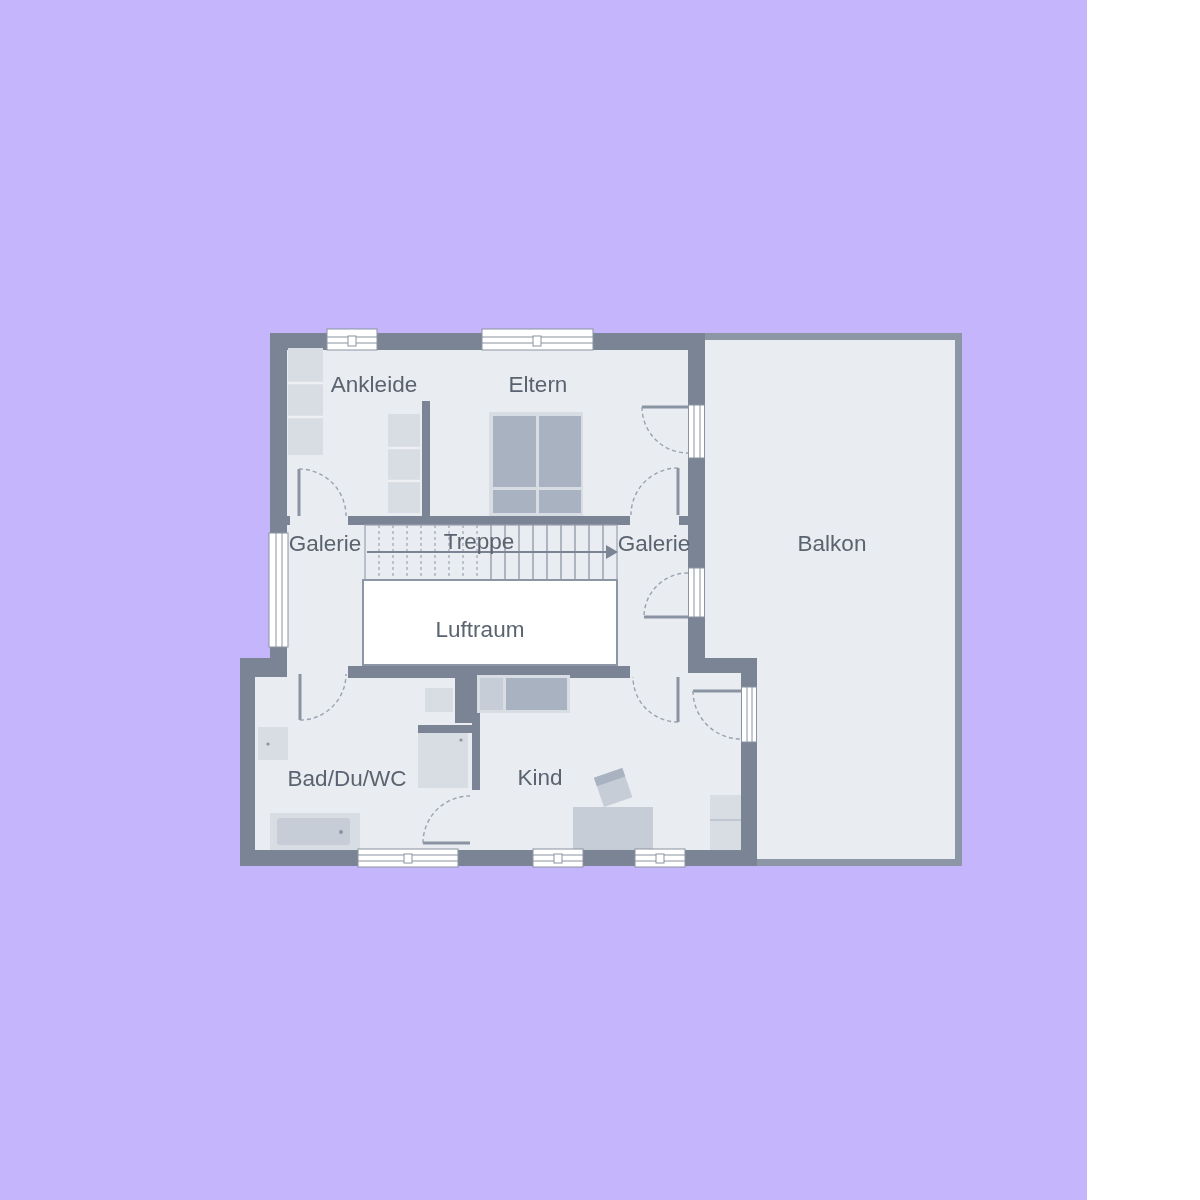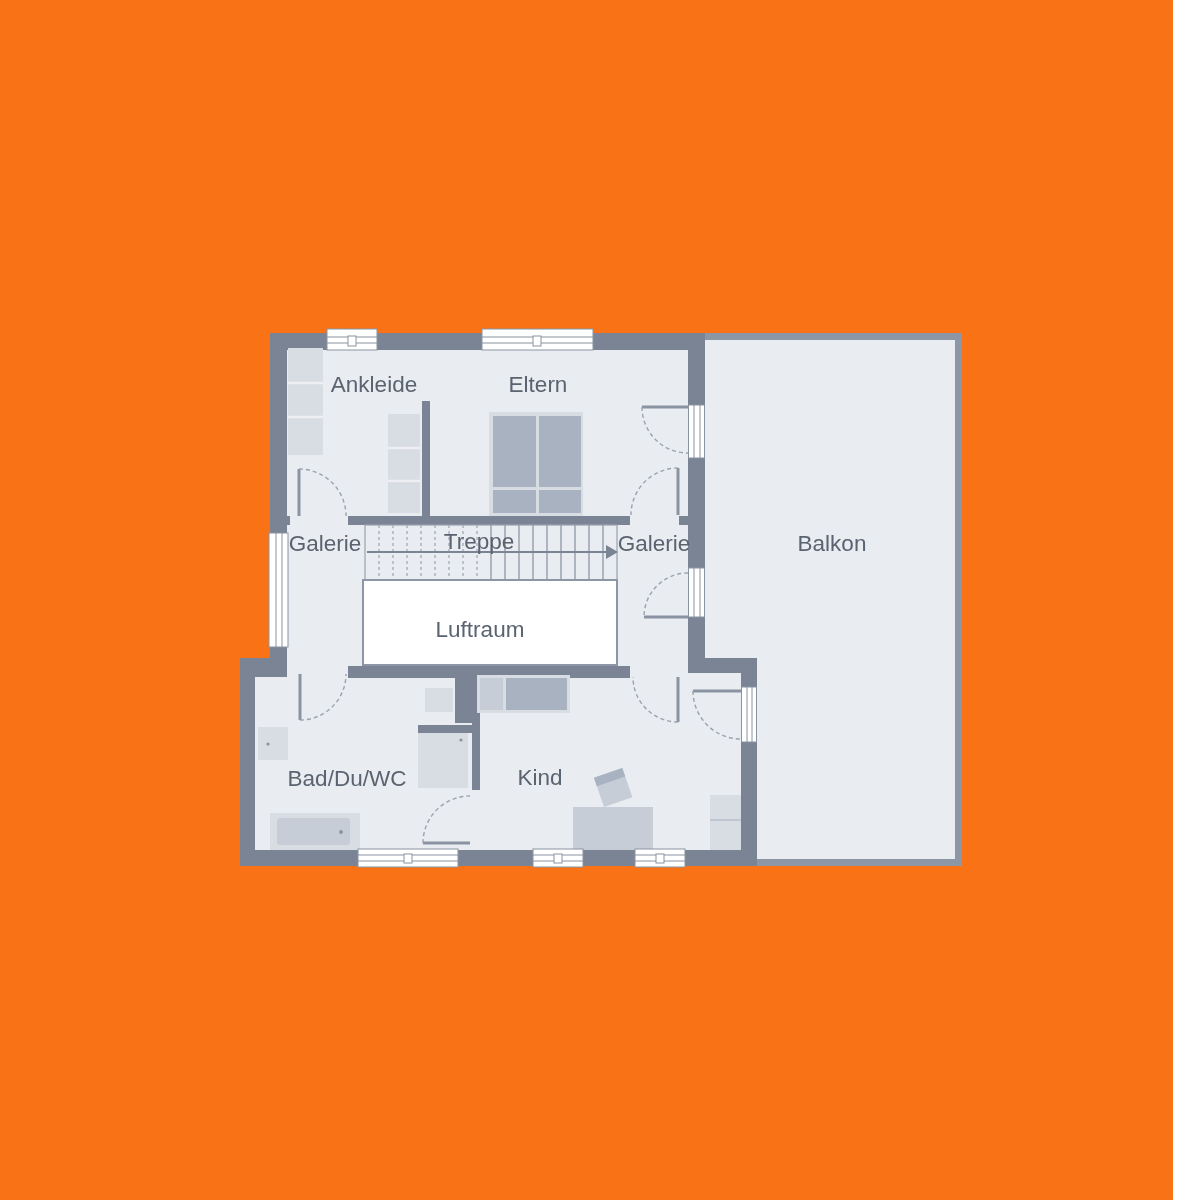--- a/index.html
+++ b/index.html
@@ -1,16 +1,16 @@
 <!DOCTYPE html>
 <html><head>
 <meta charset="utf-8">
 <style>
   html,body{margin:0;padding:0;background:#ffffff;}
-  .stage{position:relative;width:1173px;height:1200px;background:#f97316;overflow:hidden;}
+  .stage{position:relative;width:1087px;height:1200px;background:#c4b5fd;overflow:hidden;}
   svg text{font-family:"Liberation Sans",sans-serif;font-size:22.5px;fill:#5a6370;text-anchor:middle;}
   .wall{fill:#7b8494;}
   .wall-light{fill:#8d96a4;}
   .floor{fill:#e9ecf0;}
   .furn{fill:#d8dce3;}
   .furn-mid{fill:#c7cdd7;}
   .furn-dark{fill:#a9b2c1;}
   .win{fill:#ffffff;stroke:#8a93a1;stroke-width:1;}
   .win-line{stroke:#8a93a1;stroke-width:1;}
   .leaf{stroke:#8a93a1;stroke-width:3;}

